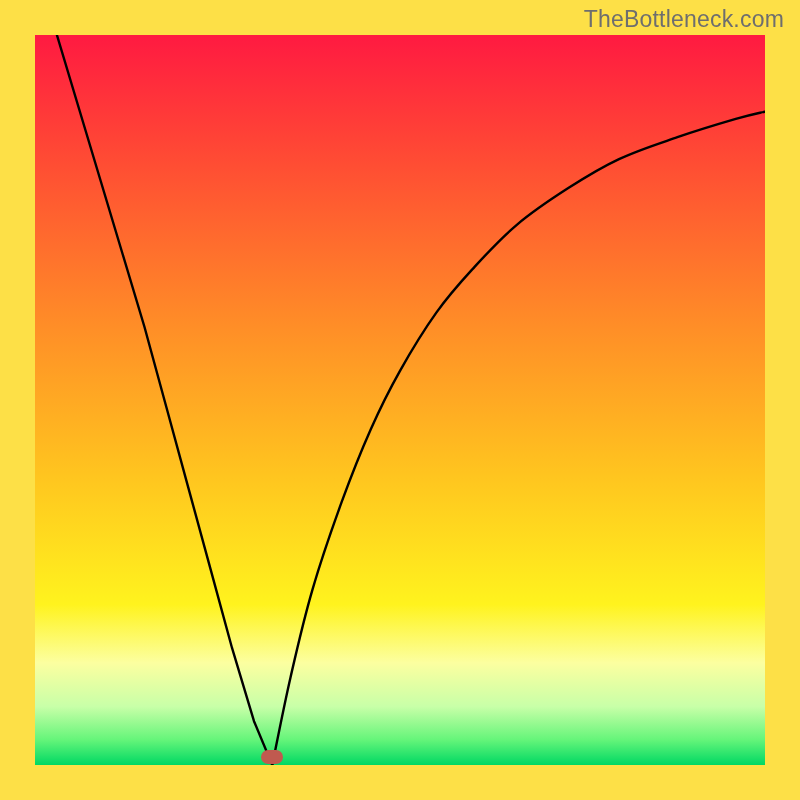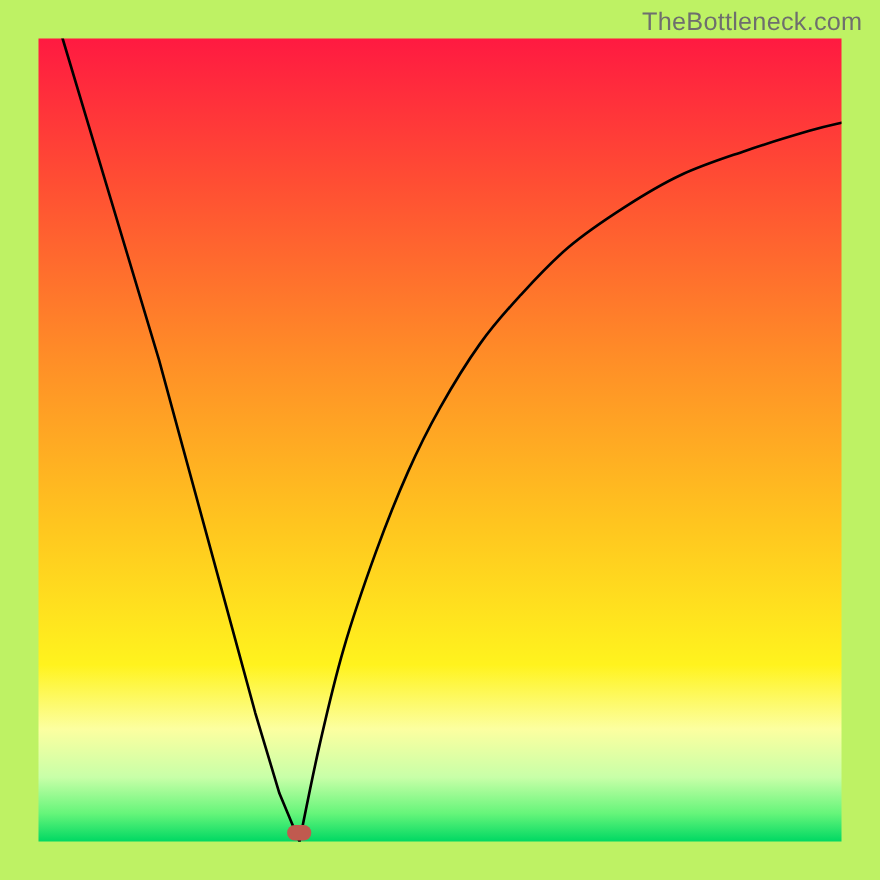--- a/index.html
+++ b/index.html
@@ -10,21 +10,21 @@
     background: #000;
     overflow: hidden;
     font-family: Arial, Helvetica, sans-serif;
   }
   .frame {
     position: absolute;
     left: 0;
     top: 0;
     width: 800px;
     height: 800px;
-    background: #bef264;
+    background: #fde047;
   }
   .plot {
     position: absolute;
     left: 35px;
     top: 35px;
     width: 730px;
     height: 730px;
     
     background: linear-gradient(to bottom,
       var(--c0) 0%,

